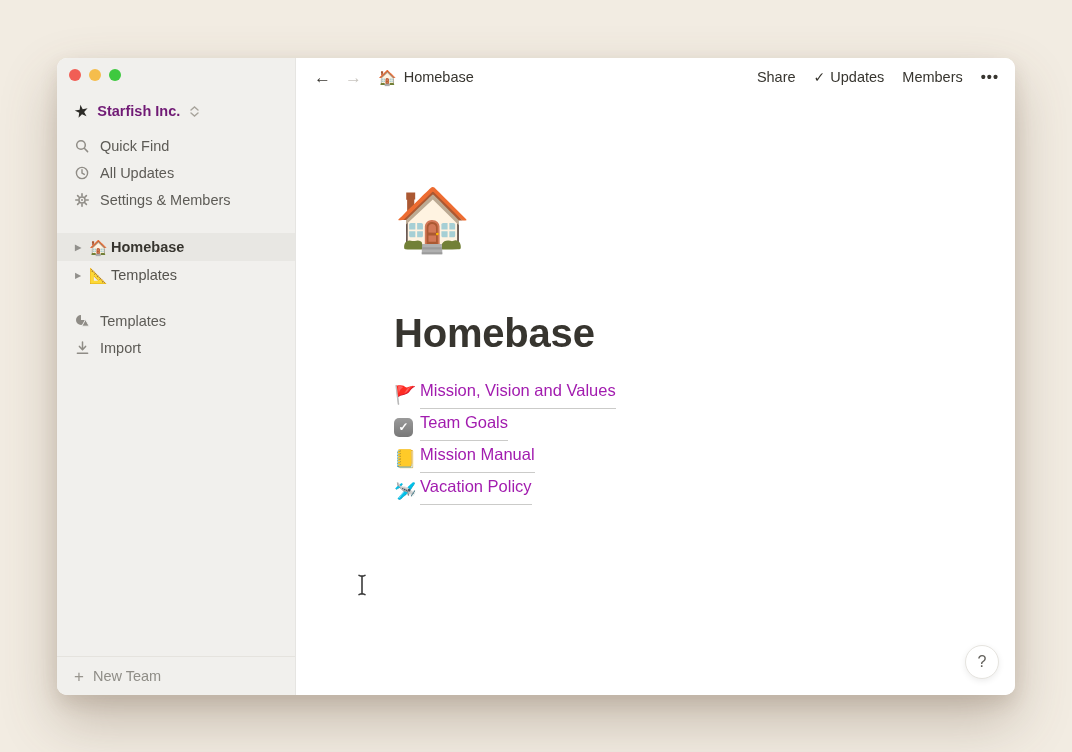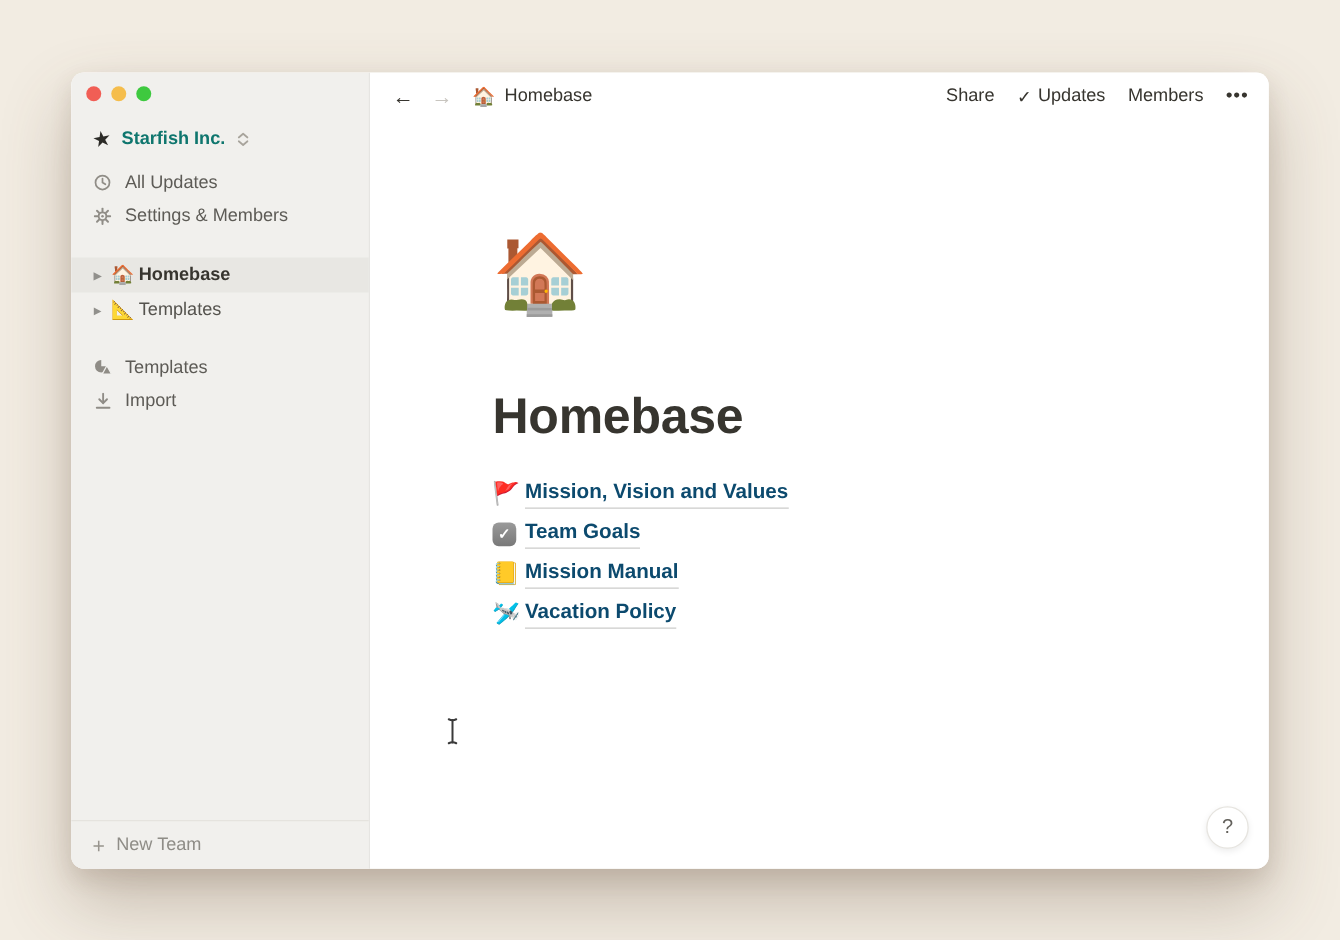--- a/index.html
+++ b/index.html
@@ -22,21 +22,21 @@
     border-right:1px solid rgba(0,0,0,.045);
   }
   .traffic { position:absolute; left:12px; top:11px; display:flex; gap:8px; }
   .traffic .dot { width:12px; height:12px; border-radius:50%; }
   .sidebar-scroll { padding-top:40px; }
   .ws-row {
     height:26px; display:flex; align-items:center; padding-left:17px; gap:8px;
     cursor:pointer;
   }
   .ws-star { font-size:17px; color:#2c2b27; line-height:1; transform:rotate(-10deg); }
-  .ws-name { font-size:14.5px; font-weight:700; color:#0f766e; }
+  .ws-name { font-size:14.5px; font-weight:700; color:#701a75; }
   .ws-chevrons { display:flex; flex-direction:column; margin-left:2px; color:#a8a49c; }
   .ws-chevrons svg { display:block; }
   .menu-group { margin-top:8px; }
   .menu-row {
     height:27px; display:flex; align-items:center; padding-left:17px; gap:10px;
     font-size:14.5px; color:#5d5b56; cursor:pointer;
   }
   .menu-row .micon { width:16px; display:flex; justify-content:center; color:#908d87; }
   .pages-group { margin-top:20px; }
   .page-row {
@@ -69,22 +69,22 @@
   .tb-btn .chk { font-size:14px; }
   .tb-more { letter-spacing:1px; font-weight:700; cursor:pointer; }
   .body { flex:1; position:relative; }
   .doc { padding-left:98px; padding-top:89px; }
   .doc-emoji { font-size:62px; line-height:70px; cursor:pointer; display:inline-block; }
   .doc-title { margin-top:56px; font-size:40px; line-height:44px; font-weight:700; color:#37352f; letter-spacing:-0.2px; }
   .links { margin-top:24px; }
   .link-row { height:32px; display:flex; align-items:center; cursor:pointer; }
   .link-row .lemoji { font-size:18px; width:26px; line-height:1; }
   .link-label {
-    font-size:16.5px; font-weight:700; color:#0c4a6e;
-    border-bottom:1px solid rgba(55,53,47,.26); padding-bottom:3px;
+    font-size:16.5px; font-weight:400; color:#a21caf;
+    border-bottom:1px solid rgba(55,53,47,.26); padding-bottom:8px;
   }
   .checkbox-box {
     width:19px; height:19px; border-radius:5px;
     background:linear-gradient(#9a9a9a,#787878);
     color:#fff; font-size:12px; font-weight:700;
     display:flex; align-items:center; justify-content:center;
     margin-right:7px;
   }
   .ibeam { position:absolute; left:60px; top:478px; width:12px; height:22px; }
   .help-btn {
@@ -116,20 +116,29 @@
           <svg width="9" height="5" viewBox="0 0 9 5">
               <path d="M1 4 L4.5 1 L8 4" fill="none" stroke="#a8a49c" stroke-width="1.4" stroke-linecap="round"></path>
             </svg>
           <svg width="9" height="5" viewBox="0 0 9 5" style="margin-top:1px">
               <path d="M1 1 L4.5 4 L8 1" fill="none" stroke="#a8a49c" stroke-width="1.4" stroke-linecap="round"></path>
             </svg>
         </span>
       </div>
 
       <div class="menu-group">
+        <div class="menu-row">
+          <span class="micon">
+            <svg width="14" height="14" viewBox="0 0 14 14">
+                <circle cx="6" cy="6" r="4.3" fill="none" stroke="#908d87" stroke-width="1.5"></circle>
+                <line x1="9.3" y1="9.3" x2="12.6" y2="12.6" stroke="#908d87" stroke-width="1.5" stroke-linecap="round"></line>
+              </svg>
+          </span>
+          <span>Quick Find</span>
+        </div>
         <div class="menu-row">
           <span class="micon">
             <svg width="14" height="14" viewBox="0 0 14 14">
                 <circle cx="7" cy="7" r="5.6" fill="none" stroke="#908d87" stroke-width="1.4"></circle>
                 <path d="M7 3.8 V7 L9.3 8.4" fill="none" stroke="#908d87" stroke-width="1.4" stroke-linecap="round"></path>
               </svg>
           </span>
           <span>All Updates</span>
         </div>
         <div class="menu-row">

